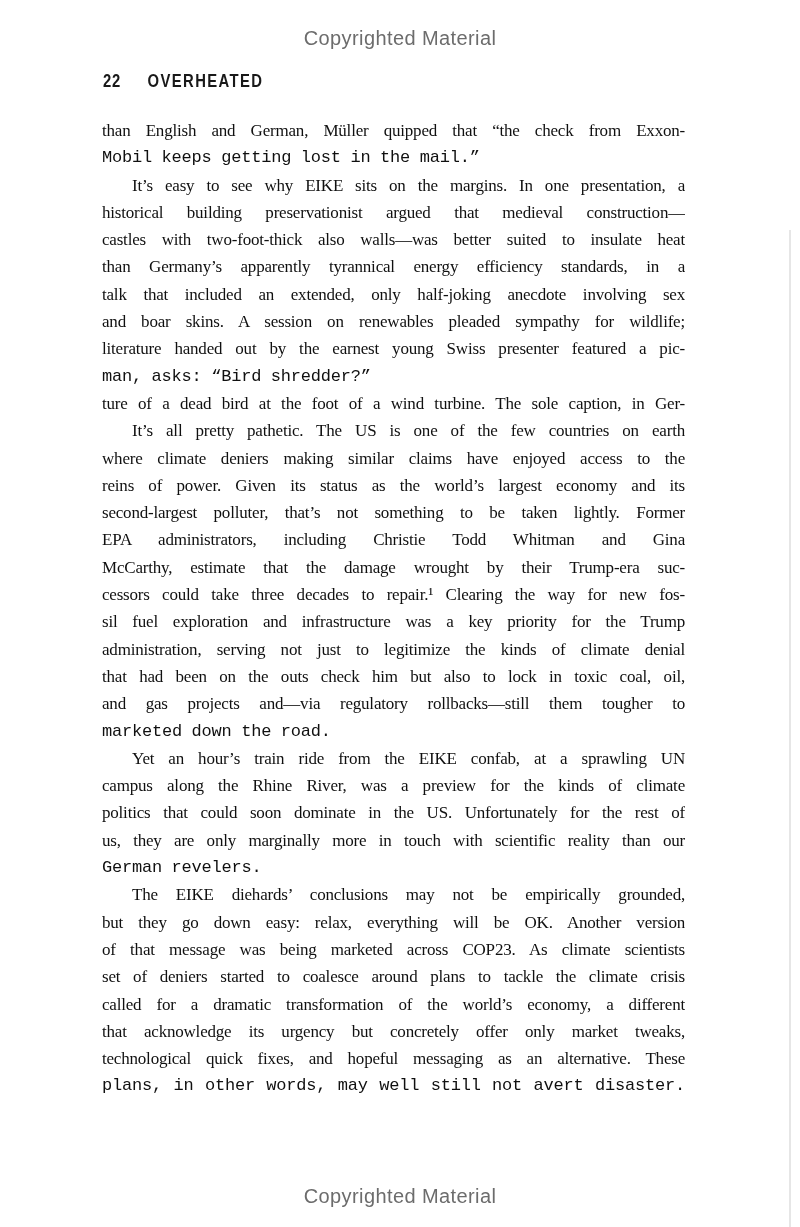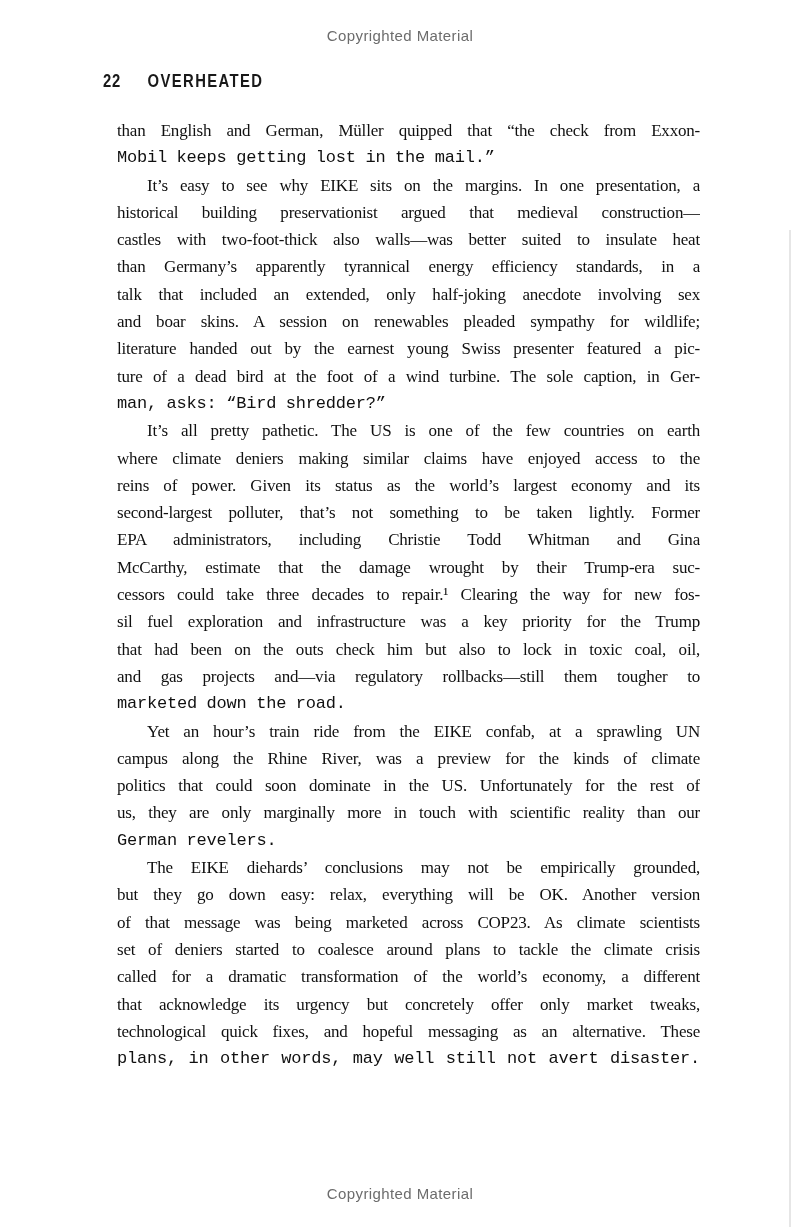--- a/index.html
+++ b/index.html
@@ -11,21 +11,21 @@
     overflow: hidden;
     font-family: "Liberation Serif", serif;
   }
   .copyright {
     position: absolute;
     left: 0;
     width: 100%;
     text-align: center;
     font-family: "Liberation Sans", sans-serif;
     font-weight: 400;
-    font-size: 15px;
+    font-size: 20px;
     letter-spacing: 0.4px;
     color: #6c6c6c;
   }
   .copyright.top { top: 27px; }
   .copyright.bottom { top: 1185px; }
   .header {
     position: absolute;
     left: 103px;
     top: 70px;
     font-family: "Liberation Sans", sans-serif;
@@ -33,21 +33,21 @@
     font-size: 19px;
     color: #191919;
     white-space: nowrap;
     transform: scaleX(0.78);
     transform-origin: 0 50%;
   }
   .pagenum { letter-spacing: 1px; margin-right: 34px; }
   .runtitle { letter-spacing: 1.8px; }
   .body-text {
     position: absolute;
-    left: 117px;
+    left: 102px;
     top: 117px;
     width: 583px;
     font-family: "Liberation Serif", serif;
     font-size: 17px;
     color: #101010;
     letter-spacing: -0.2px;
     word-spacing: -0.4px;
   }
   .line {
     height: 27.3px;
@@ -80,30 +80,31 @@
   <div class="body-text">
       <div class="line">than English and German, Müller quipped that “the check from Exxon-</div>
       <div class="line last">Mobil keeps getting lost in the mail.”</div>
       <div class="line indent">It’s easy to see why EIKE sits on the margins. In one presentation, a</div>
       <div class="line">historical building preservationist argued that medieval construction—</div>
       <div class="line">castles with two-foot-thick also walls—was better suited to insulate heat</div>
       <div class="line">than Germany’s apparently tyrannical energy efficiency standards, in a</div>
       <div class="line">talk that included an extended, only half-joking anecdote involving sex</div>
       <div class="line">and boar skins. A session on renewables pleaded sympathy for wildlife;</div>
       <div class="line">literature handed out by the earnest young Swiss presenter featured a pic-</div>
+      <div class="line last">man, asks: “Bird shredder?”</div>
       <div class="line">ture of a dead bird at the foot of a wind turbine. The sole caption, in Ger-</div>
-      <div class="line last">man, asks: “Bird shredder?”</div>
       <div class="line indent">It’s all pretty pathetic. The US is one of the few countries on earth</div>
       <div class="line">where climate deniers making similar claims have enjoyed access to the</div>
       <div class="line">reins of power. Given its status as the world’s largest economy and its</div>
       <div class="line">second-largest polluter, that’s not something to be taken lightly. Former</div>
       <div class="line">EPA administrators, including Christie Todd Whitman and Gina</div>
       <div class="line">McCarthy, estimate that the damage wrought by their Trump-era suc-</div>
       <div class="line">cessors could take three decades to repair.¹ Clearing the way for new fos-</div>
       <div class="line">sil fuel exploration and infrastructure was a key priority for the Trump</div>
+      <div class="line">administration, serving not just to legitimize the kinds of climate denial</div>
       <div class="line">that had been on the outs check him but also to lock in toxic coal, oil,</div>
       <div class="line">and gas projects and—via regulatory rollbacks—still them tougher to</div>
       <div class="line last">marketed down the road.</div>
       <div class="line indent">Yet an hour’s train ride from the EIKE confab, at a sprawling UN</div>
       <div class="line">campus along the Rhine River, was a preview for the kinds of climate</div>
       <div class="line">politics that could soon dominate in the US. Unfortunately for the rest of</div>
       <div class="line">us, they are only marginally more in touch with scientific reality than our</div>
       <div class="line last">German revelers.</div>
       <div class="line indent">The EIKE diehards’ conclusions may not be empirically grounded,</div>
       <div class="line">but they go down easy: relax, everything will be OK. Another version</div>

